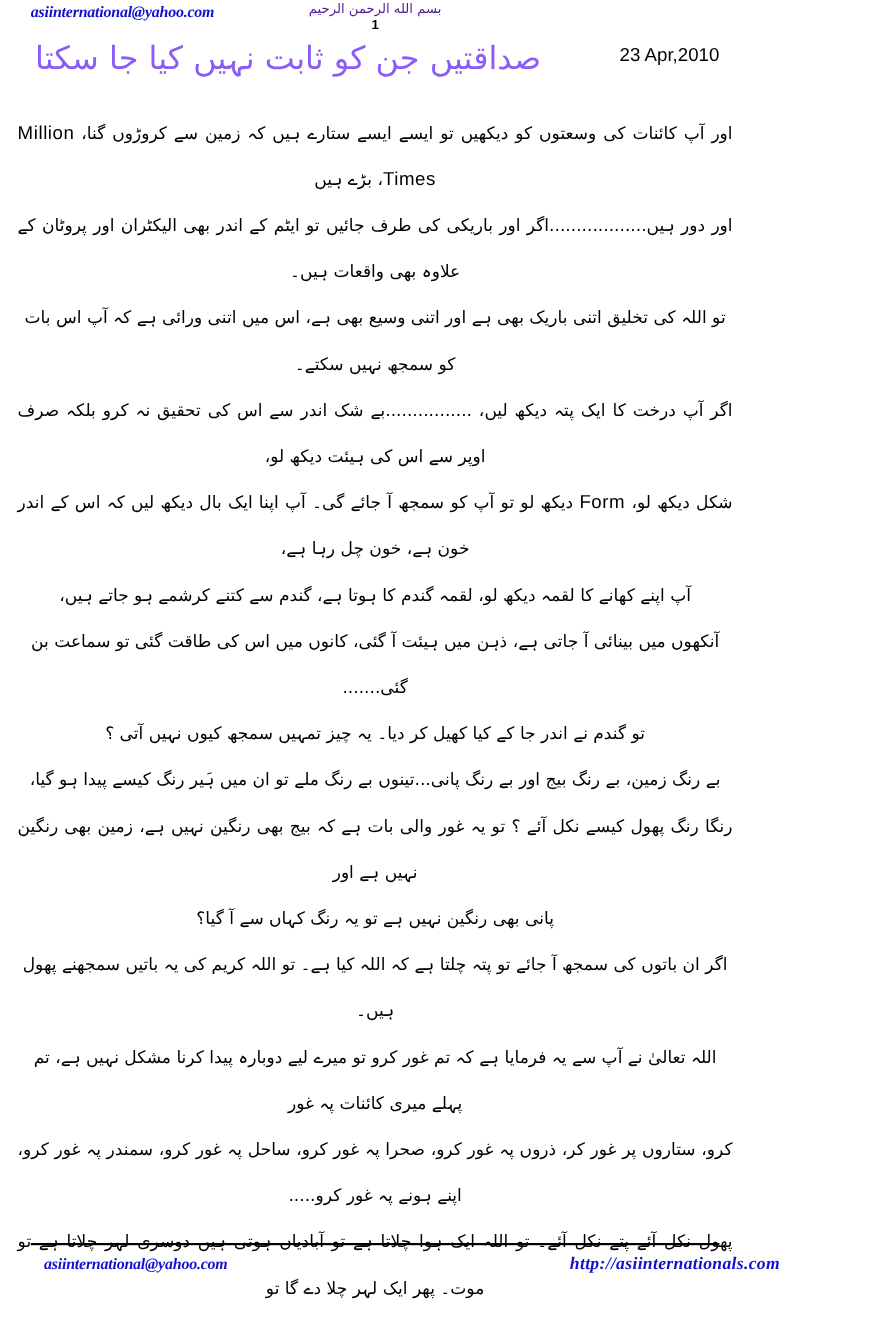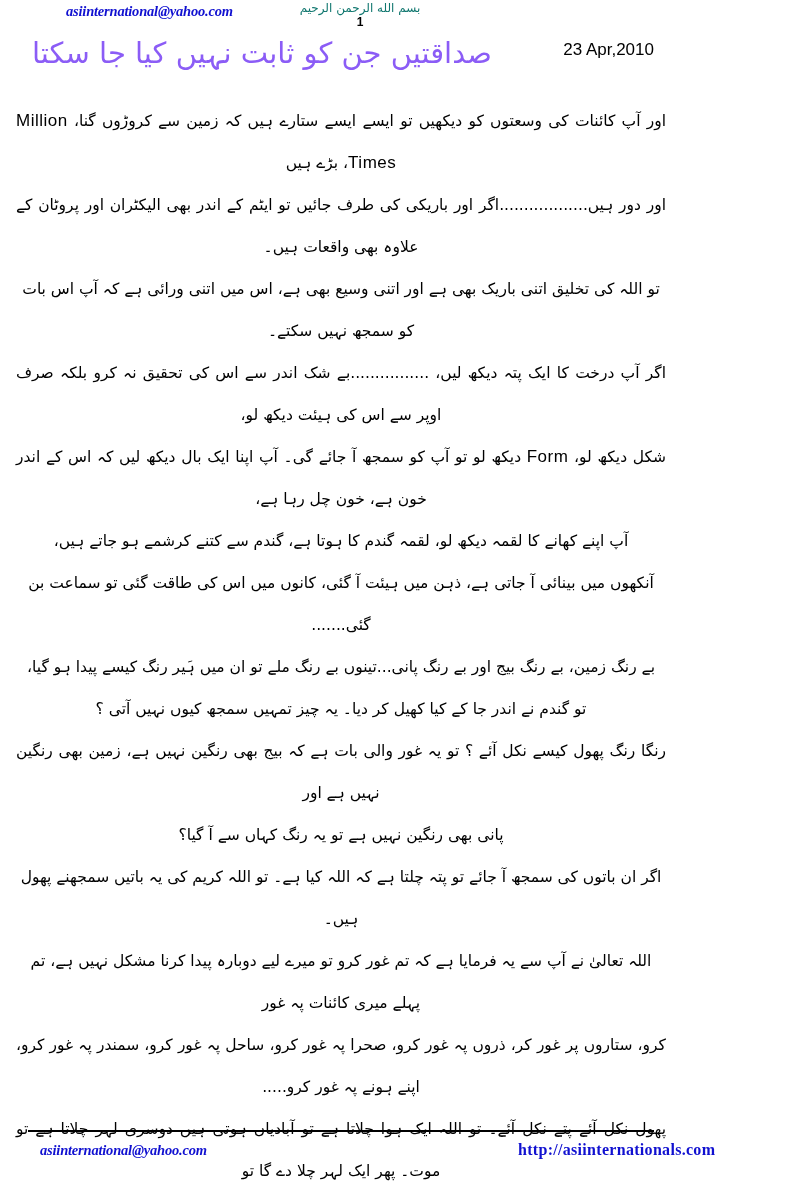--- a/index.html
+++ b/index.html
@@ -15,21 +15,20 @@
     color: #000000;
     position: relative;
   }
 
   .page {
     position: relative;
     width: 682px;
     height: 1200px;
     box-sizing: border-box;
     background: #ffffff;
-    padding-left: 38px;
   }
 
   
   .header {
     position: relative;
     height: 96px;
   }
 
   .hdr-email {
     position: absolute;
@@ -47,21 +46,21 @@
   .hdr-bismillah {
     position: absolute;
     left: 0;
     right: 0;
     top: 2px;
     text-align: center;
     direction: rtl;
     font-family: "DejaVu Sans", sans-serif;
     font-size: 12px;
     line-height: 1.1;
-    color: #0f766e;
+    color: #4c1d95;
   }
 
   .hdr-pagenum {
     position: absolute;
     left: 0;
     right: 0;
     top: 15px;
     text-align: center;
     font-family: "Liberation Sans", sans-serif;
     font-size: 12px;
@@ -156,20 +155,21 @@
     color: #1010d0;
     letter-spacing: -0.2px;
     white-space: nowrap;
   }
 
   .footer-url {
     position: absolute;
     left: 490px;
     top: 11px;
     font-family: "Liberation Serif", "DejaVu Serif", serif;
+    font-style: italic;
     font-weight: bold;
     font-size: 16px;
     color: #1010d0;
     letter-spacing: 0.3px;
     white-space: nowrap;
     text-align: right;
   }
 </style>
 </head>
 <body>
@@ -185,22 +185,22 @@
   </div>
 
   <div class="body-text" id="body-host">
       <div class="para "><span>اور آپ کائنات کی وسعتوں کو دیکھیں تو ایسے ایسے ستارے ہیں کہ زمین سے کروڑوں گنا، </span><span class="lat">Million  Times</span><span>، بڑے ہیں</span></div>
       <div class="para "><span>اور دور ہیں..................اگر اور باریکی کی طرف جائیں تو ایٹم کے اندر بھی الیکٹران اور پروٹان کے علاوہ بھی واقعات ہیں۔</span></div>
       <div class="para center"><span>تو اللہ کی تخلیق اتنی باریک بھی ہے اور اتنی وسیع بھی ہے، اس میں اتنی ورائی ہے کہ آپ اس بات کو سمجھ نہیں سکتے۔</span></div>
       <div class="para "><span>اگر آپ درخت کا ایک پتہ دیکھ لیں، ................بے شک اندر سے اس کی تحقیق نہ کرو بلکہ صرف اوپر سے اس کی ہیئت دیکھ لو،</span></div>
       <div class="para "><span>شکل دیکھ لو،  </span><span class="lat">Form</span><span>  دیکھ لو تو آپ کو سمجھ آ جائے گی۔ آپ اپنا ایک بال دیکھ لیں کہ اس کے اندر خون ہے، خون چل رہا ہے،</span></div>
       <div class="para center"><span>آپ اپنے کھانے کا لقمہ دیکھ لو، لقمہ گندم کا ہوتا ہے، گندم سے کتنے کرشمے ہو جاتے ہیں،</span></div>
       <div class="para center"><span>آنکھوں میں بینائی آ جاتی ہے، ذہن میں ہیئت آ گئی، کانوں میں اس کی طاقت گئی تو سماعت بن گئی.......</span></div>
+      <div class="para center"><span>تو گندم نے اندر جا کے کیا کھیل کر دیا۔ یہ چیز تمہیں سمجھ کیوں نہیں آتی ؟</span></div>
       <div class="para center"><span>بے رنگ زمین، بے رنگ بیج اور بے رنگ پانی...تینوں بے رنگ ملے تو ان میں ہَیر رنگ کیسے پیدا ہو گیا،</span></div>
-      <div class="para center"><span>تو گندم نے اندر جا کے کیا کھیل کر دیا۔ یہ چیز تمہیں سمجھ کیوں نہیں آتی ؟</span></div>
       <div class="para "><span>رنگا رنگ پھول کیسے نکل آئے ؟  تو یہ غور والی بات ہے کہ بیج بھی رنگین نہیں ہے، زمین بھی رنگین نہیں ہے اور</span></div>
       <div class="para center"><span>پانی بھی رنگین نہیں ہے تو یہ رنگ کہاں سے آ گیا؟</span></div>
       <div class="para center"><span>اگر ان باتوں کی سمجھ آ جائے تو پتہ چلتا ہے کہ اللہ کیا ہے۔ تو اللہ کریم کی یہ باتیں سمجھنے پھول ہیں۔</span></div>
       <div class="para center"><span>اللہ تعالیٰ نے آپ سے یہ فرمایا ہے کہ تم غور کرو تو میرے لیے دوبارہ پیدا کرنا مشکل نہیں ہے،   تم پہلے میری کائنات پہ غور</span></div>
       <div class="para "><span>کرو،   ستاروں پر غور کر،  ذروں پہ غور کرو،   صحرا پہ غور کرو،  ساحل پہ غور کرو،   سمندر پہ غور کرو،   اپنے ہونے پہ غور کرو.....</span></div>
       <div class="para "><span>پھول نکل آئے پتے نکل آئے۔ تو اللہ ایک ہوا چلاتا ہے تو آبادیاں ہوتی ہیں دوسری لہر چلاتا ہے تو موت۔ پھر ایک لہر چلا دے گا تو</span></div>
     </div>
 
   <div class="footer">
     <div class="footer-rule"></div>

